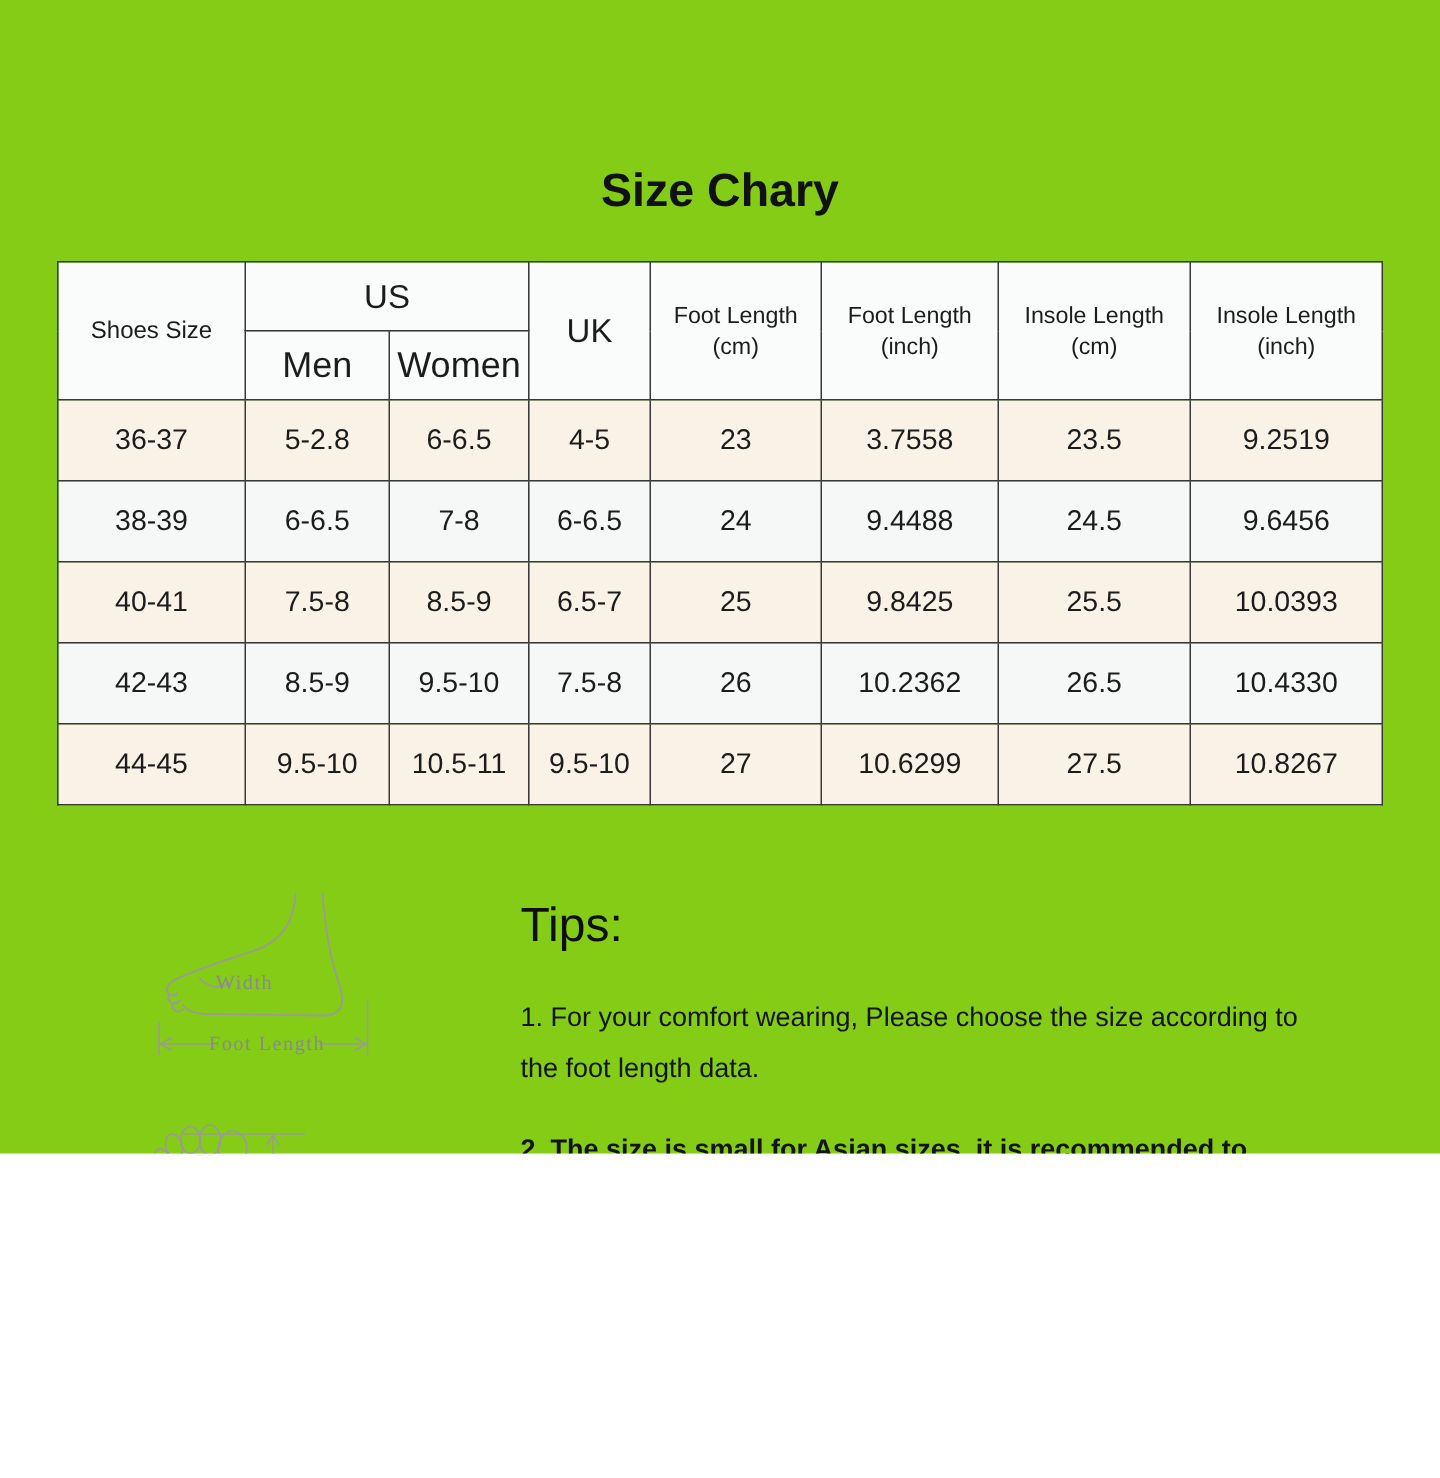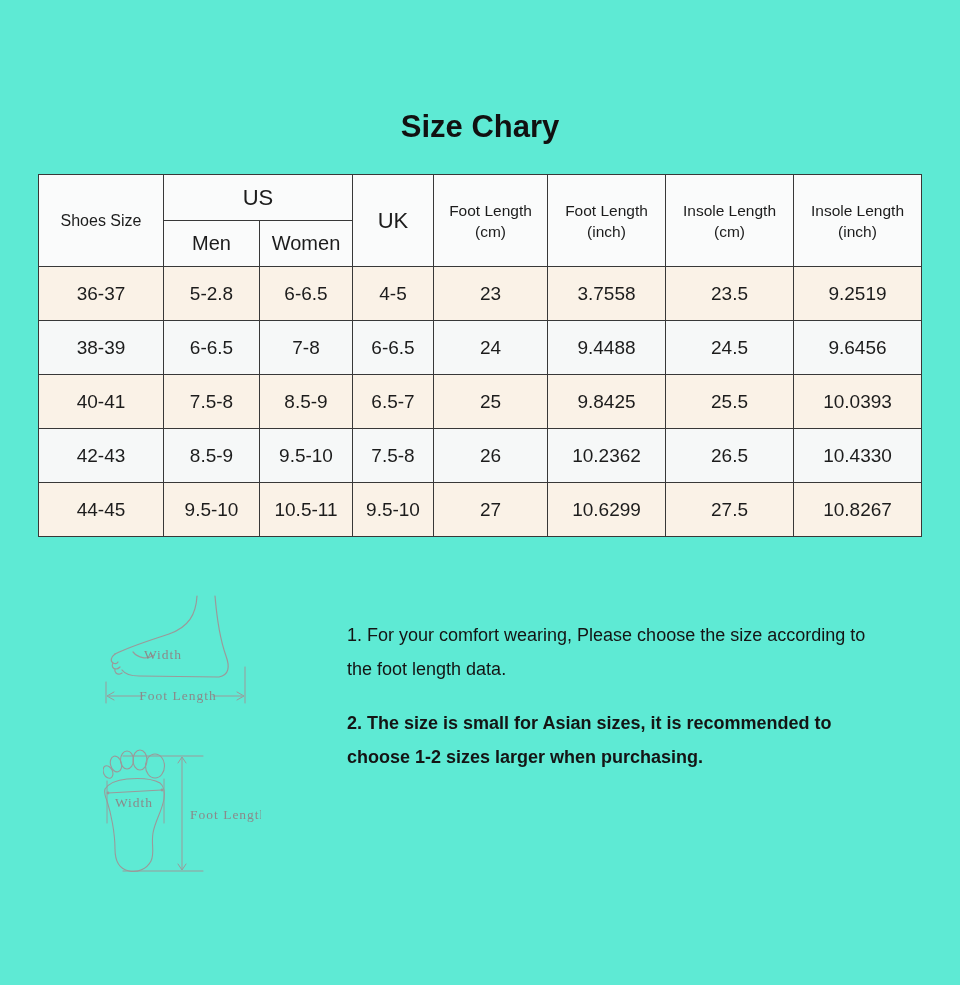--- a/index.html
+++ b/index.html
@@ -4,22 +4,22 @@
 <style>
   * { box-sizing: border-box; }
   body {
     margin: 0;
     background: #ffffff;
     font-family: "Liberation Sans", sans-serif;
     color: #1c1c1c;
   }
   .page {
     width: 960px;
-    height: 985px;
-    background: #5eead4;
+    height: 769px;
+    background: #84cc16;
     overflow: hidden;
     position: relative;
   }
   .page-title {
     margin: 106px 0 0 0;
     font-size: 31px;
     line-height: 42px;
     font-weight: 700;
     text-align: center;
     color: #111111;
@@ -35,21 +35,21 @@
     text-align: center;
     vertical-align: middle;
     padding: 0 2px;
   }
   table.size-table thead th {
     background: #fafbfb;
     font-weight: 400;
   }
   th.h-main { font-size: 16px; height: 46px; }
   th.h-group { font-size: 22px; height: 46px; }
-  th.h-sub { font-size: 20px; height: 46px; }
+  th.h-sub { font-size: 24px; height: 46px; }
   th.h-unit { font-size: 15.5px; line-height: 21px; }
   th.h-unit span { display: block; }
   table.size-table tbody tr { height: 54px; }
   table.size-table tbody td { font-size: 19px; text-align: center; }
   table.size-table tbody tr:nth-child(odd) td { background: #faf2e7; }
   table.size-table tbody tr:nth-child(even) td { background: #f6f8f8; }
   .bottom {
     display: flex;
     margin-top: 55px;
     padding: 0 40px;
@@ -225,19 +225,20 @@
         <line x1="79" y1="9" x2="79" y2="120" stroke-width="1"></line>
         <path d="M75,14 L79,8 L83,14" stroke-width="1"></path>
         <path d="M75,115 L79,121 L83,115" stroke-width="1"></path>
         <text class="dim-text" x="31" y="58" text-anchor="middle" stroke="none">Width</text>
         <text class="dim-text" x="87" y="70" text-anchor="start" stroke="none">Foot Length</text>
       </svg>
 
     </div>
 
     <div class="tips">
+      <h2 class="tips-heading">Tips:</h2>
       <p class="tip">1. For your comfort wearing, Please choose the size according to the foot length data.</p>
       <p class="tip bold">2. The size is small for Asian sizes, it is recommended to choose 1-2 sizes larger when purchasing.</p>
     </div>
 
   </div>
 
 </div>
 
 </body></html>

